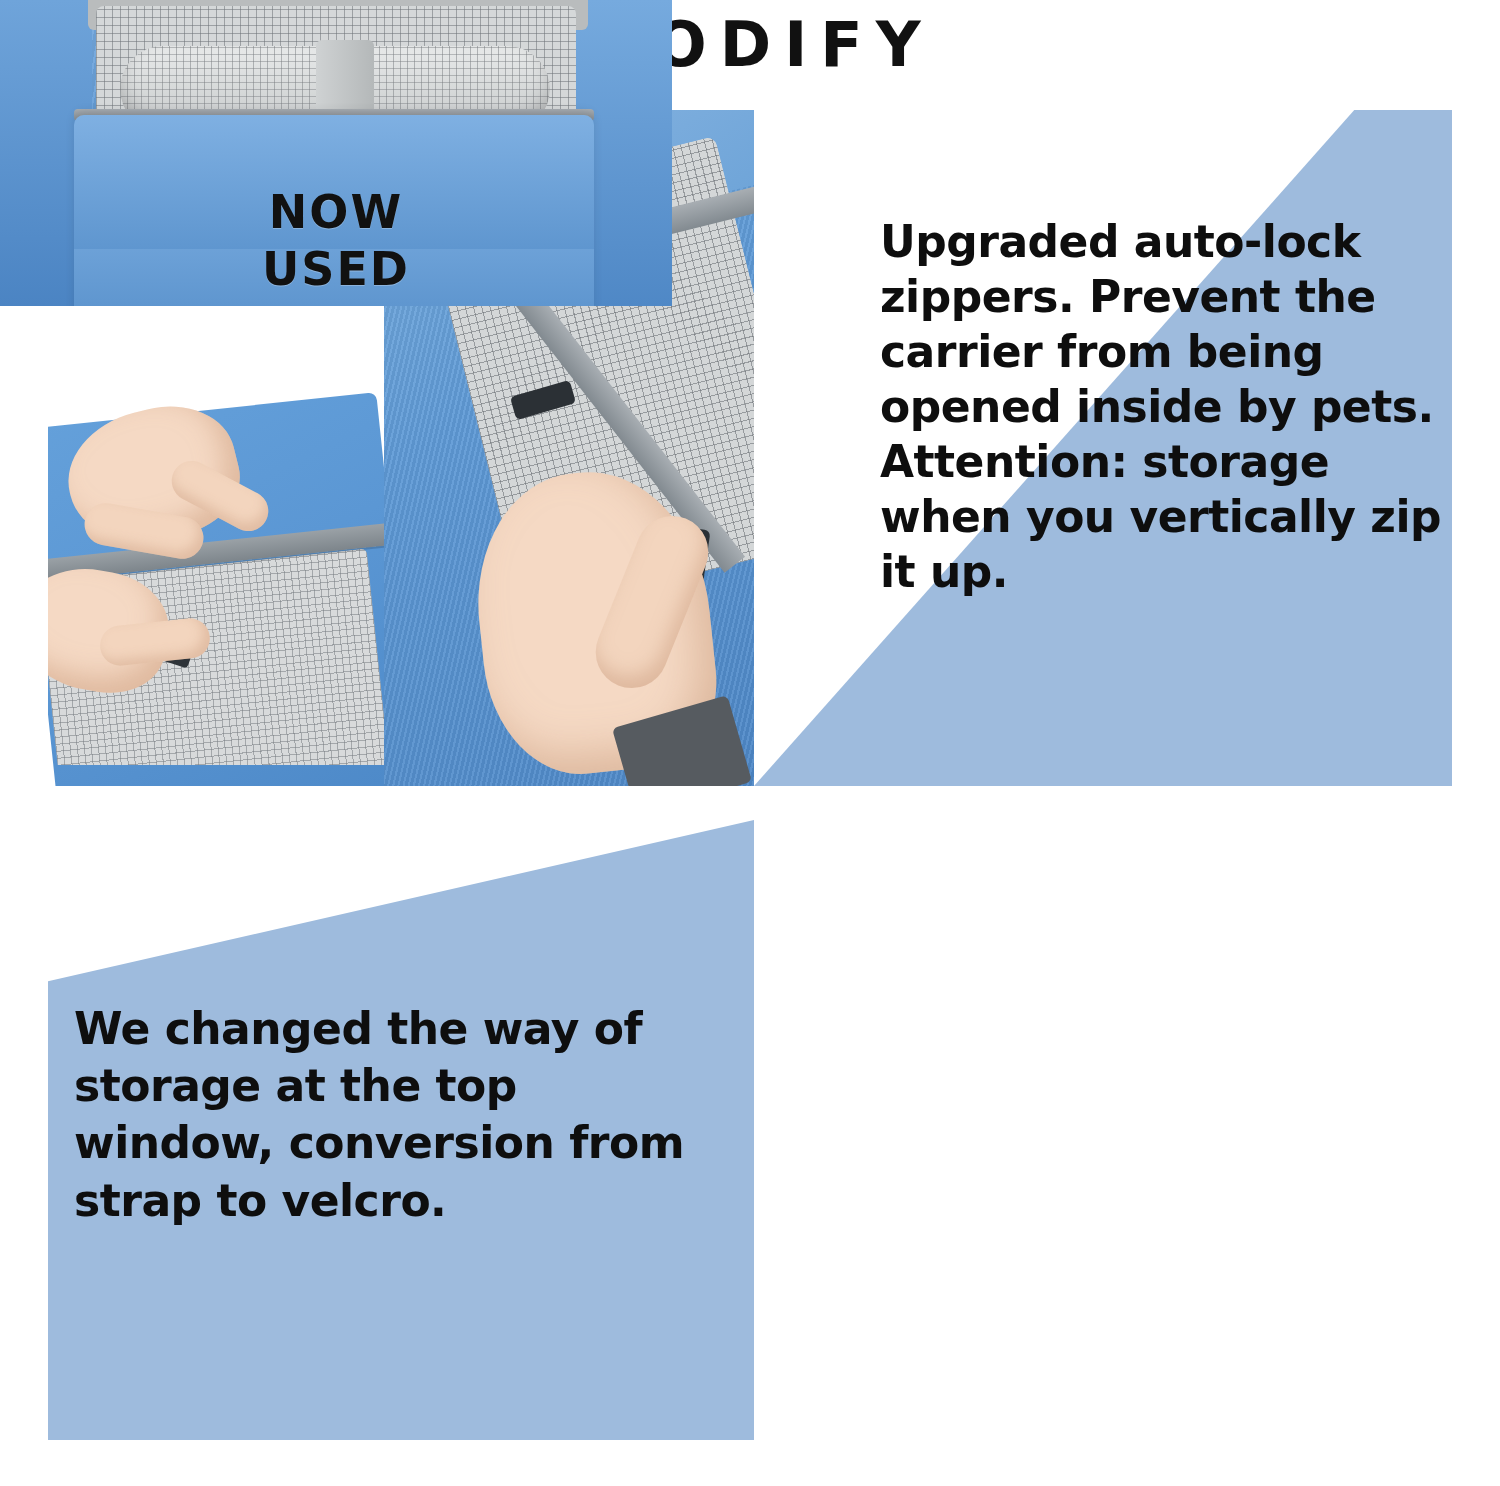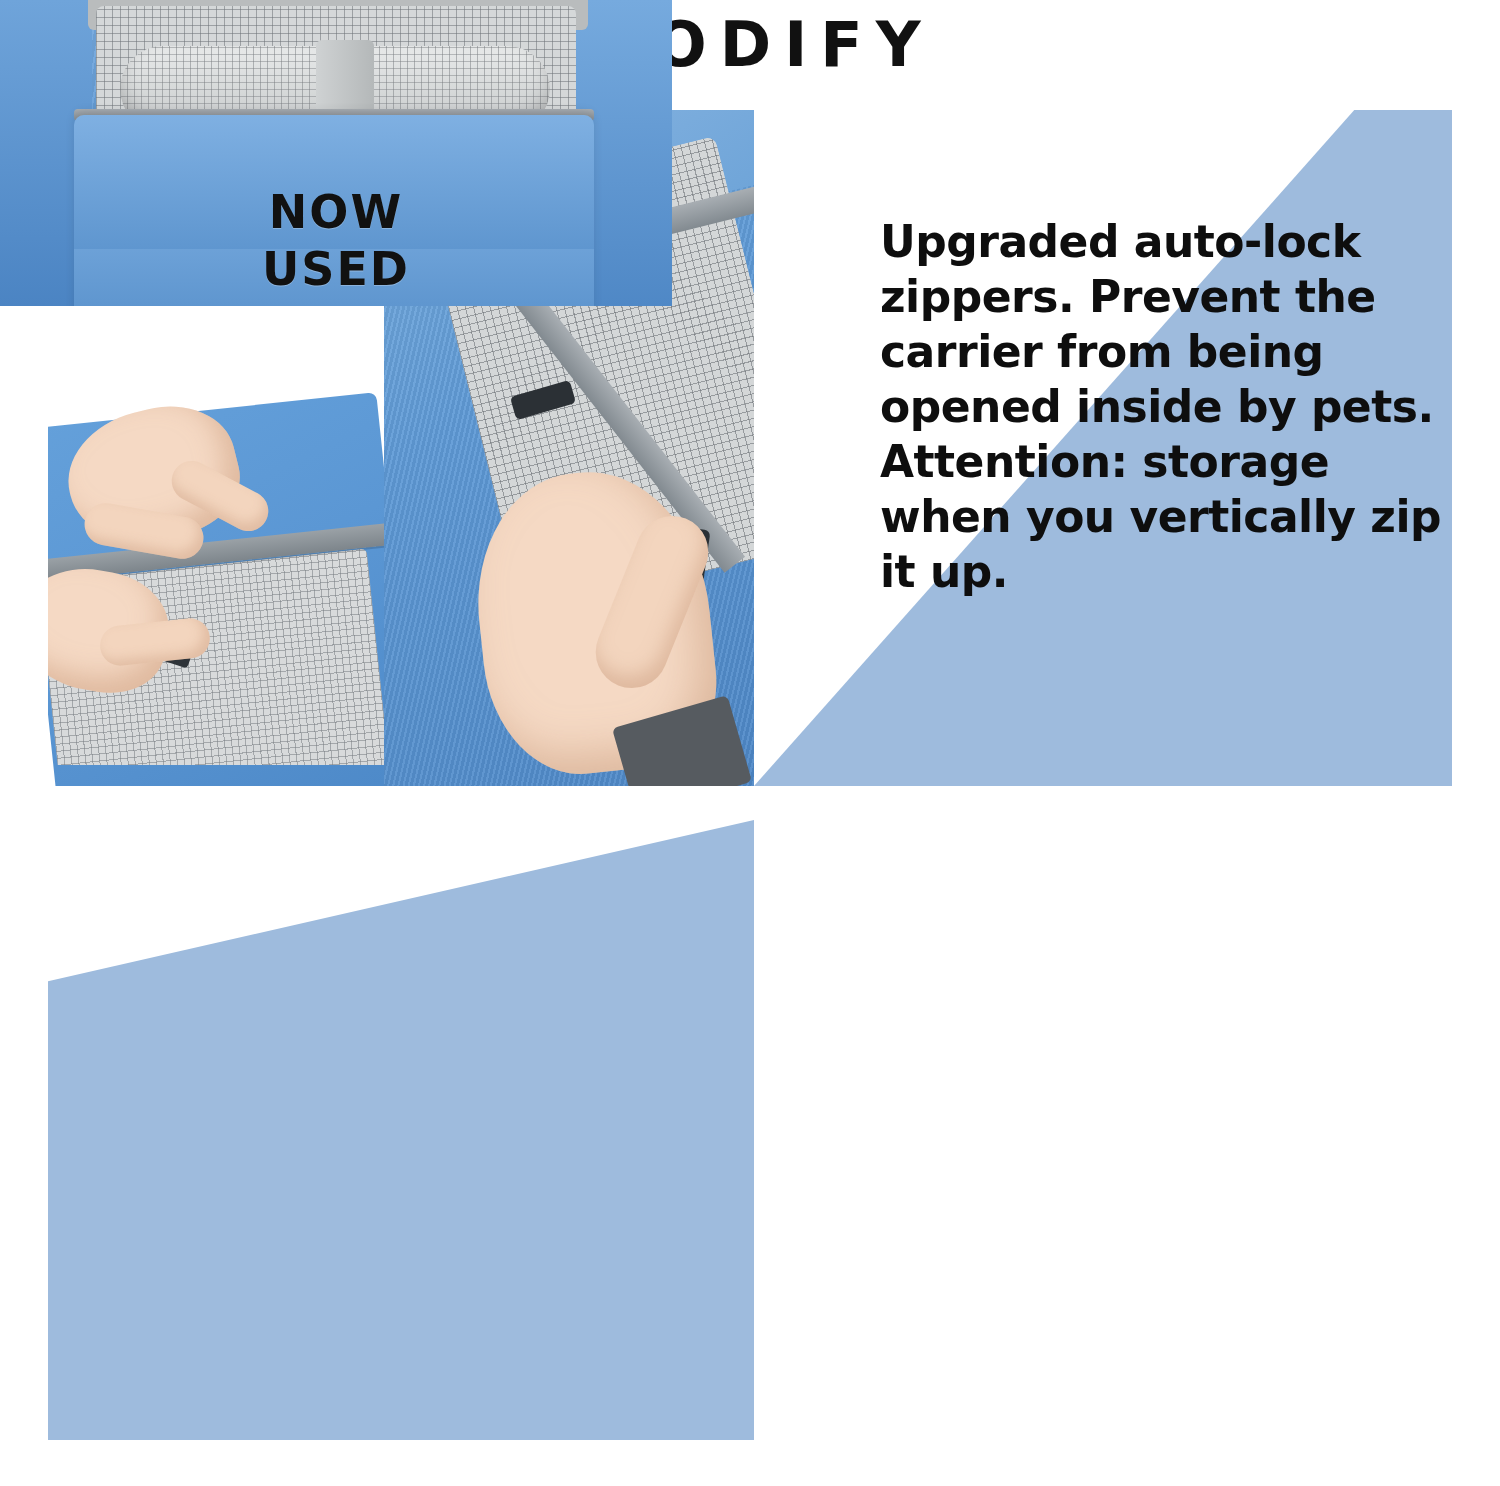--- a/index.html
+++ b/index.html
@@ -272,20 +272,21 @@
     </div>
   </div>
 
   <div class="panel tr-block">
     <div class="diag"></div>
     <div class="tr-text">Upgraded auto-lock zippers. Prevent the carrier from being opened inside by pets. Attention: storage when you vertically zip it up.</div>
   </div>
 
   <div class="panel bl-block">
     <div class="diagB"></div>
+    <div class="bl-text">We changed the way of storage at the top window, conversion from strap to velcro.</div>
   </div>
 
   <div class="panel br-used carrier-photo">
     <div class="bg"></div>
     <div class="sidepanel-l"></div>
     <div class="sidepanel-r"></div>
     <div class="grey-top"></div>
     <div class="inner-mesh"></div>
     <div class="roll"></div>
     <div class="strapband" style="left:322px;top:14px;"></div>

